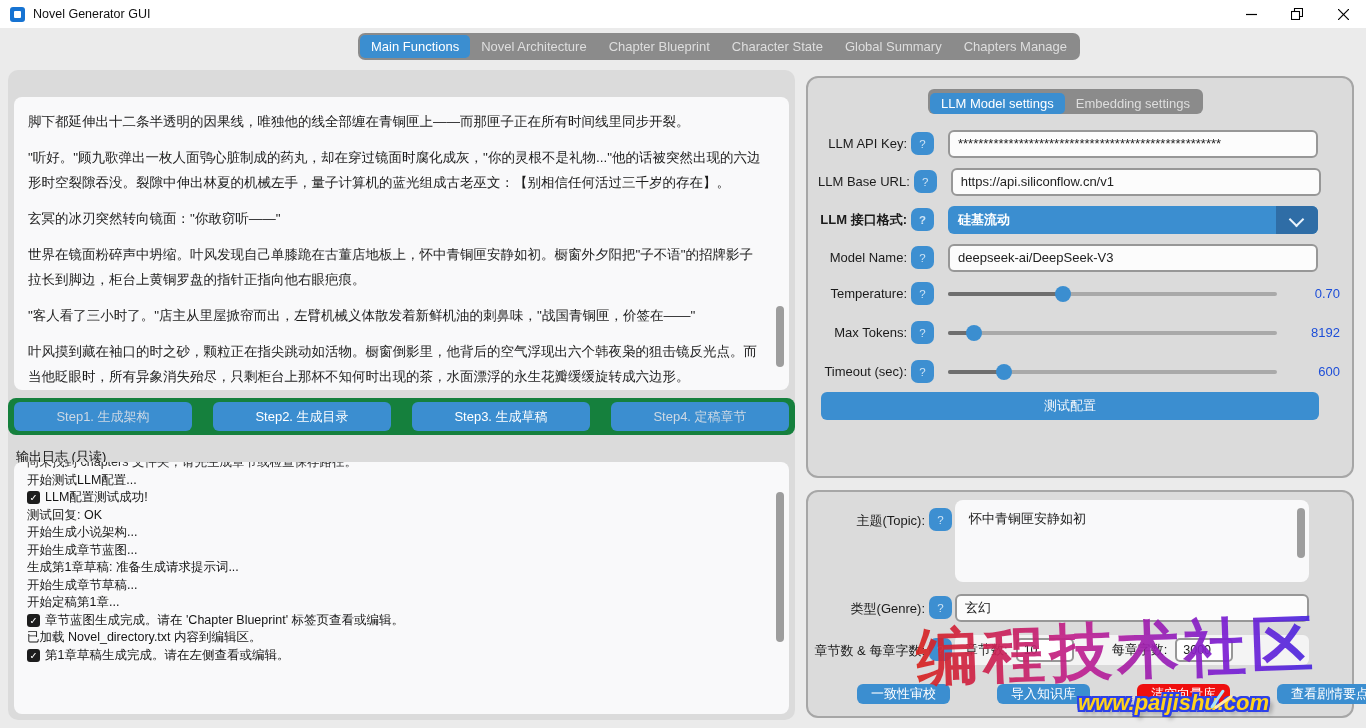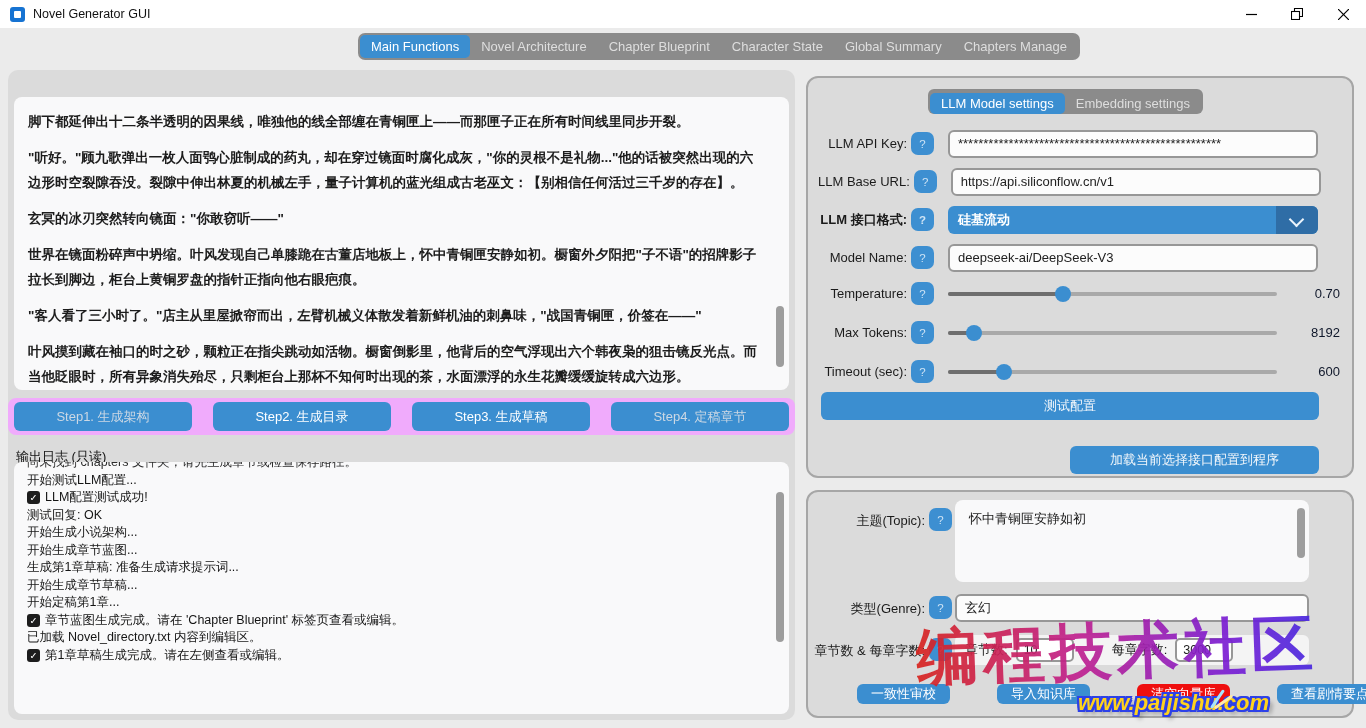--- a/index.html
+++ b/index.html
@@ -26,24 +26,24 @@
   .panel { position:absolute; background:#dbdbdb; border-radius:10px; }
   #left-panel  { left:8px;  top:70px;  width:787px; height:650px; }
   #llm-panel   { left:806px; top:76px; width:548px; height:402px; border:2px solid #a6a6a6; border-radius:12px; }
   #params-panel{ left:806px; top:490px; width:548px; height:228px; border:2px solid #a6a6a6; border-radius:12px; }
   .section-label { position:absolute; font-size:13px; color:#111; white-space:nowrap; }
   .textbox { position:absolute; background:#f9f9fa; border-radius:8px; overflow:hidden; }
   .vthumb { position:absolute; width:8px; border-radius:4px; background:#9d9d9d; right:5px; }
   
   #chapter-header { left:16px; top:77px; display:flex; gap:28px; }
   #chapter-box { left:6px; top:27px; width:775px; height:293px; padding:12px 27px 0 14px;
-                 font-size:13.5px; line-height:25px; color:#1c1c1c;font-weight:bold; }
+                 font-size:13.5px; line-height:25px; color:#1c1c1c; }
   #chapter-box p { margin-bottom:11px; }
   
-  #steps-row { position:absolute; left:0; top:328px; width:787px; height:37px; background:#f0abfc; border-radius:8px;
+  #steps-row { position:absolute; left:0; top:328px; width:787px; height:37px; background:#15803d; border-radius:8px;
                display:flex; align-items:center; padding:0 6px; gap:21px; }
   .step-btn { flex:1; height:29px; background:#3b8ed0; color:#fff; border-radius:6px; font-size:13px;
               display:flex; align-items:center; justify-content:center; white-space:nowrap; }
   .step-btn.muted { color:#ccd8e4; }
   
   #log-label { left:8px; top:378px; }
   #log-box { left:6px; top:392px; width:775px; height:252px; padding:0 27px 0 13px;
              font-size:12.5px; line-height:17.5px; color:#141414; }
   .log-line { display:flex; align-items:center; gap:5px; white-space:nowrap; overflow:hidden; }
   .log-line.first { margin-top:-8px; color:#2c2c2c; }
@@ -62,21 +62,21 @@
                      font-family:inherit; font-size:13px; padding:0 8px; color:#222; outline:none; }
   .dropdown { position:relative; width:100%; height:100%; background:#3b8ed0; border-radius:6px; color:#fff;
               font-size:13px; display:flex; align-items:center; padding-left:10px; }
   .dd-arrow { position:absolute; right:0; top:0; width:42px; height:100%; background:#2f6da6; border-radius:0 6px 6px 0; }
   .dd-arrow::after { content:""; position:absolute; left:15px; top:8px; width:9px; height:9px;
                      border-right:2.5px solid #eaf3fb; border-bottom:2.5px solid #eaf3fb; transform:rotate(45deg); }
   .slider { margin-left:14px; width:329px; height:16px; position:relative; }
   .slider .track { position:absolute; left:0; right:0; top:6px; height:4px; background:#a9a9a9; border-radius:2px; }
   .slider .fill  { position:absolute; left:0; top:6px; height:4px; background:#6e6e6e; border-radius:2px; }
   .slider .thumb { position:absolute; top:0; width:16px; height:16px; border-radius:50%; background:#3b8ed0; }
-  .slider-value { margin-left:auto; margin-right:12px; font-size:13px; color:#0f172a; }
+  .slider-value { margin-left:auto; margin-right:12px; font-size:13px; color:#1d4ed8; }
   .wide-btn { position:absolute; background:#3b8ed0; color:#f2f7fb; border-radius:6px; font-size:13px;
               display:flex; align-items:center; justify-content:center; height:28px; white-space:nowrap; }
   
   .p-label { position:absolute; font-size:13px; text-align:right; white-space:nowrap; }
   .p-help { position:absolute; width:23px; height:23px; background:#3d8fd1; border-radius:7px; color:#cfe4f5;
             font-size:11.5px; display:flex; align-items:center; justify-content:center; }
   #topic-box { left:147px; top:8px; width:354px; height:82px; padding:10px 16px 0 14px; font-size:13px; }
   #genre-input { position:absolute; left:147px; top:102px; width:354px; height:28px; }
   #chapnum-wrap { position:absolute; left:147px; top:143px; width:354px; height:30px; background:#f4f4f4;
                   border-radius:6px; display:flex; align-items:center; padding:0 10px; font-size:13px; gap:8px; }
@@ -268,21 +268,20 @@
     <div class="help-btn">?</div>
     <div class="slider">
       <div class="track"></div>
       <div class="fill" style="width:17%;"></div>
       <div class="thumb" style="left:calc(17% - 8px);"></div>
     </div>
     <div class="slider-value">600</div>
   </div>
 
   <div class="wide-btn" style="left:13px; top:314px; width:498px;">测试配置</div>
-  <div class="wide-btn" style="left:262px; top:368px; width:249px;">加载当前选择接口配置到程序</div>
 </div>
 
 <div class="panel" id="params-panel">
   <div class="p-label" style="left:20px; top:20px; width:97px;">主题(Topic):</div>
   <div class="p-help" style="left:121px; top:16px;">?</div>
   <div class="textbox" id="topic-box">
     <span>怀中青铜匣安静如初</span>
     <div class="vthumb" style="top:8px; height:50px; right:4px;"></div>
   </div>
 

